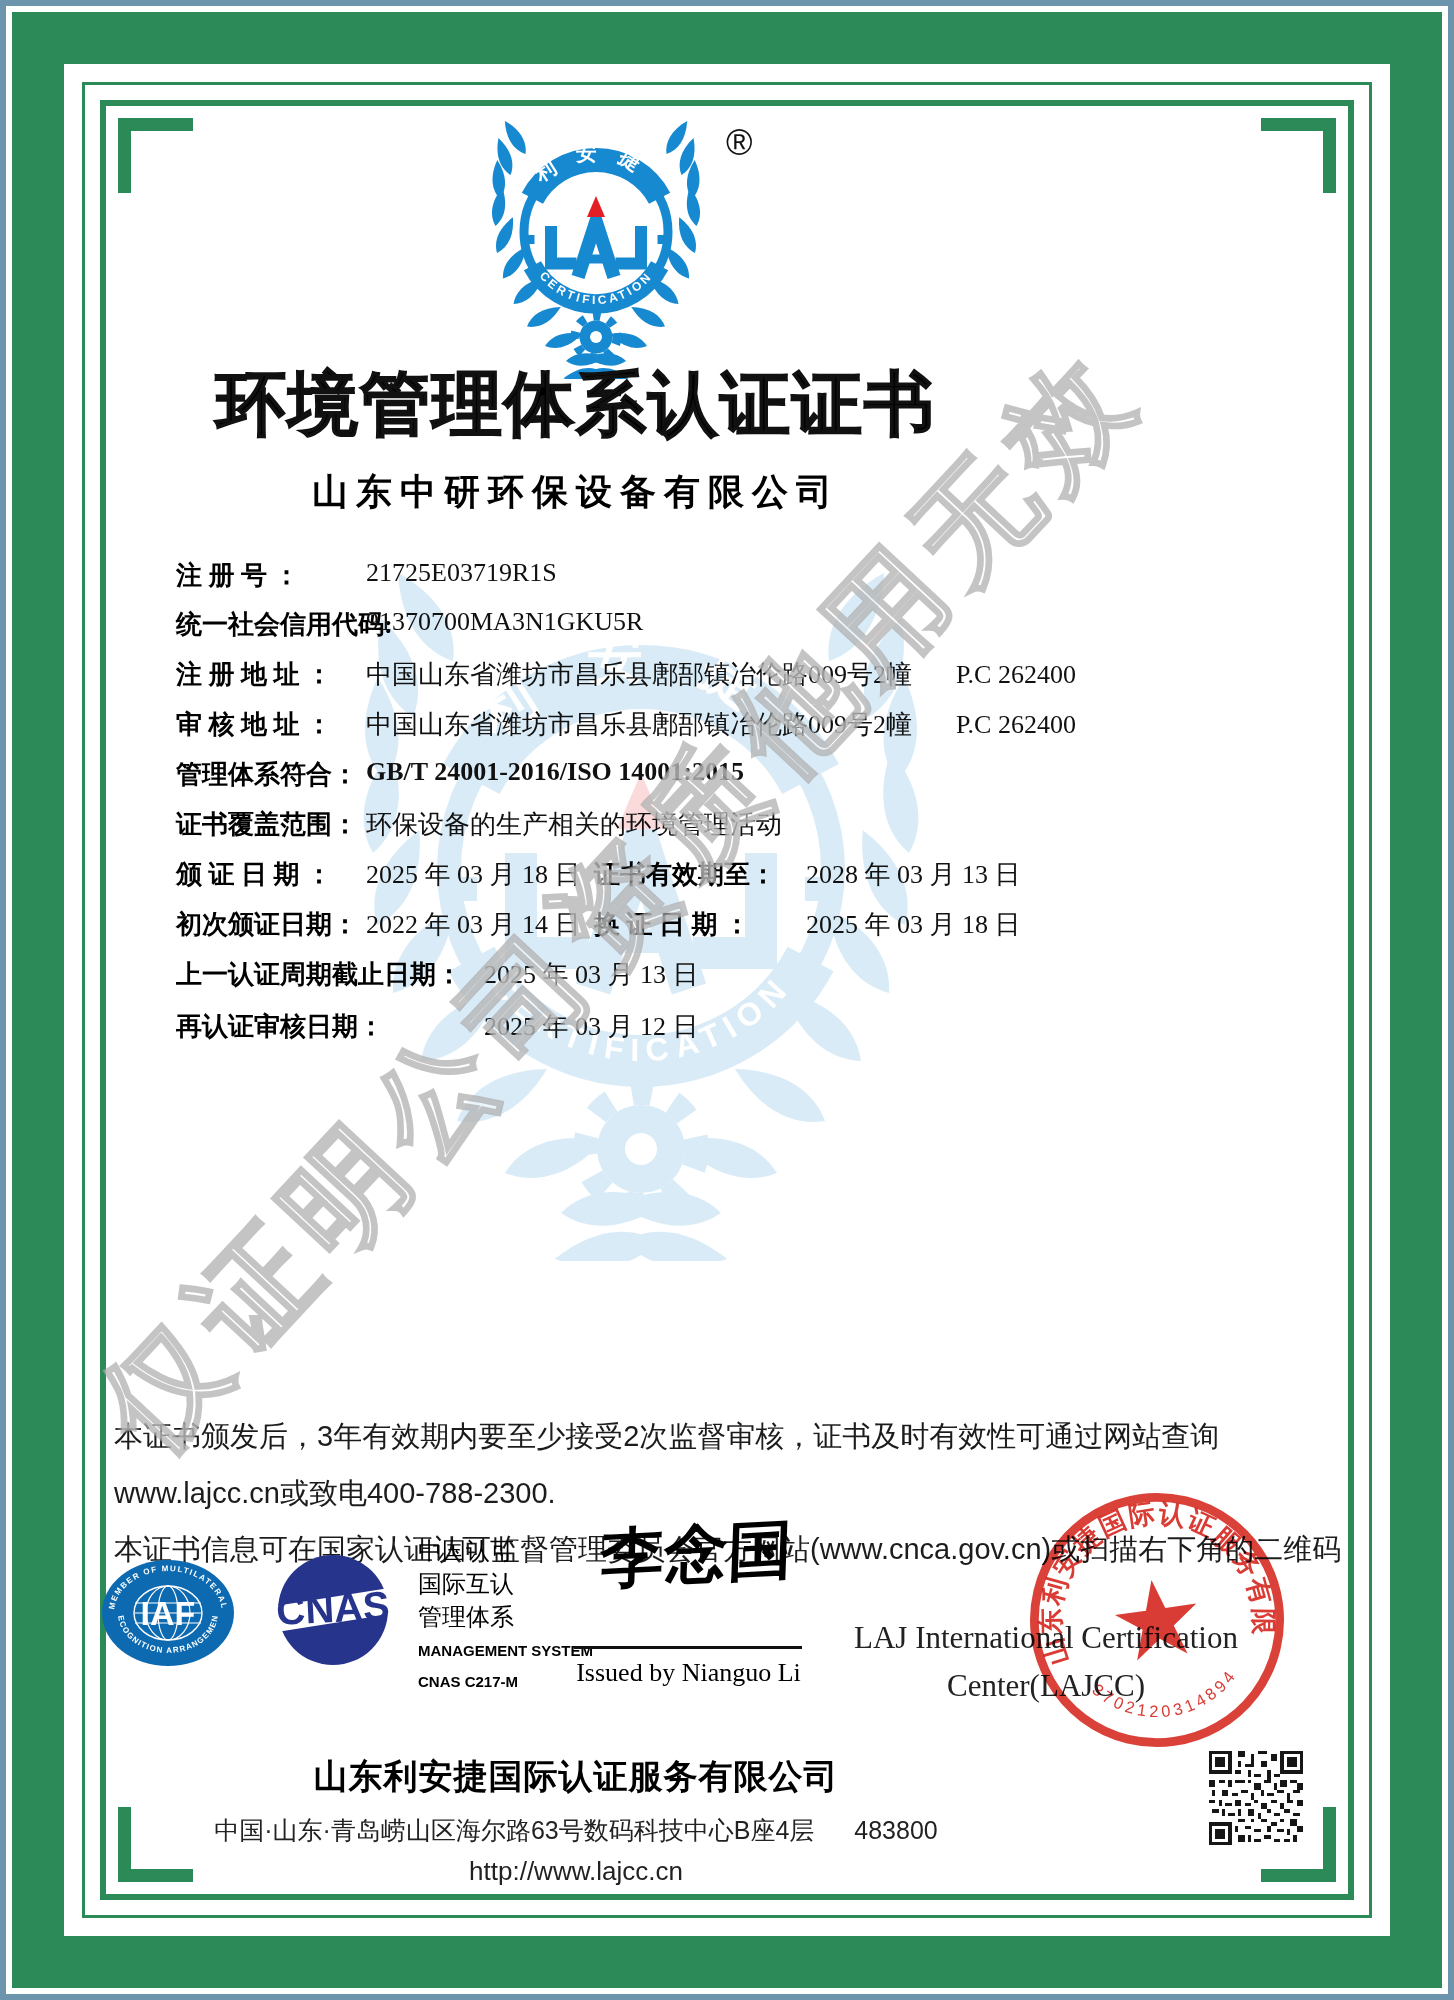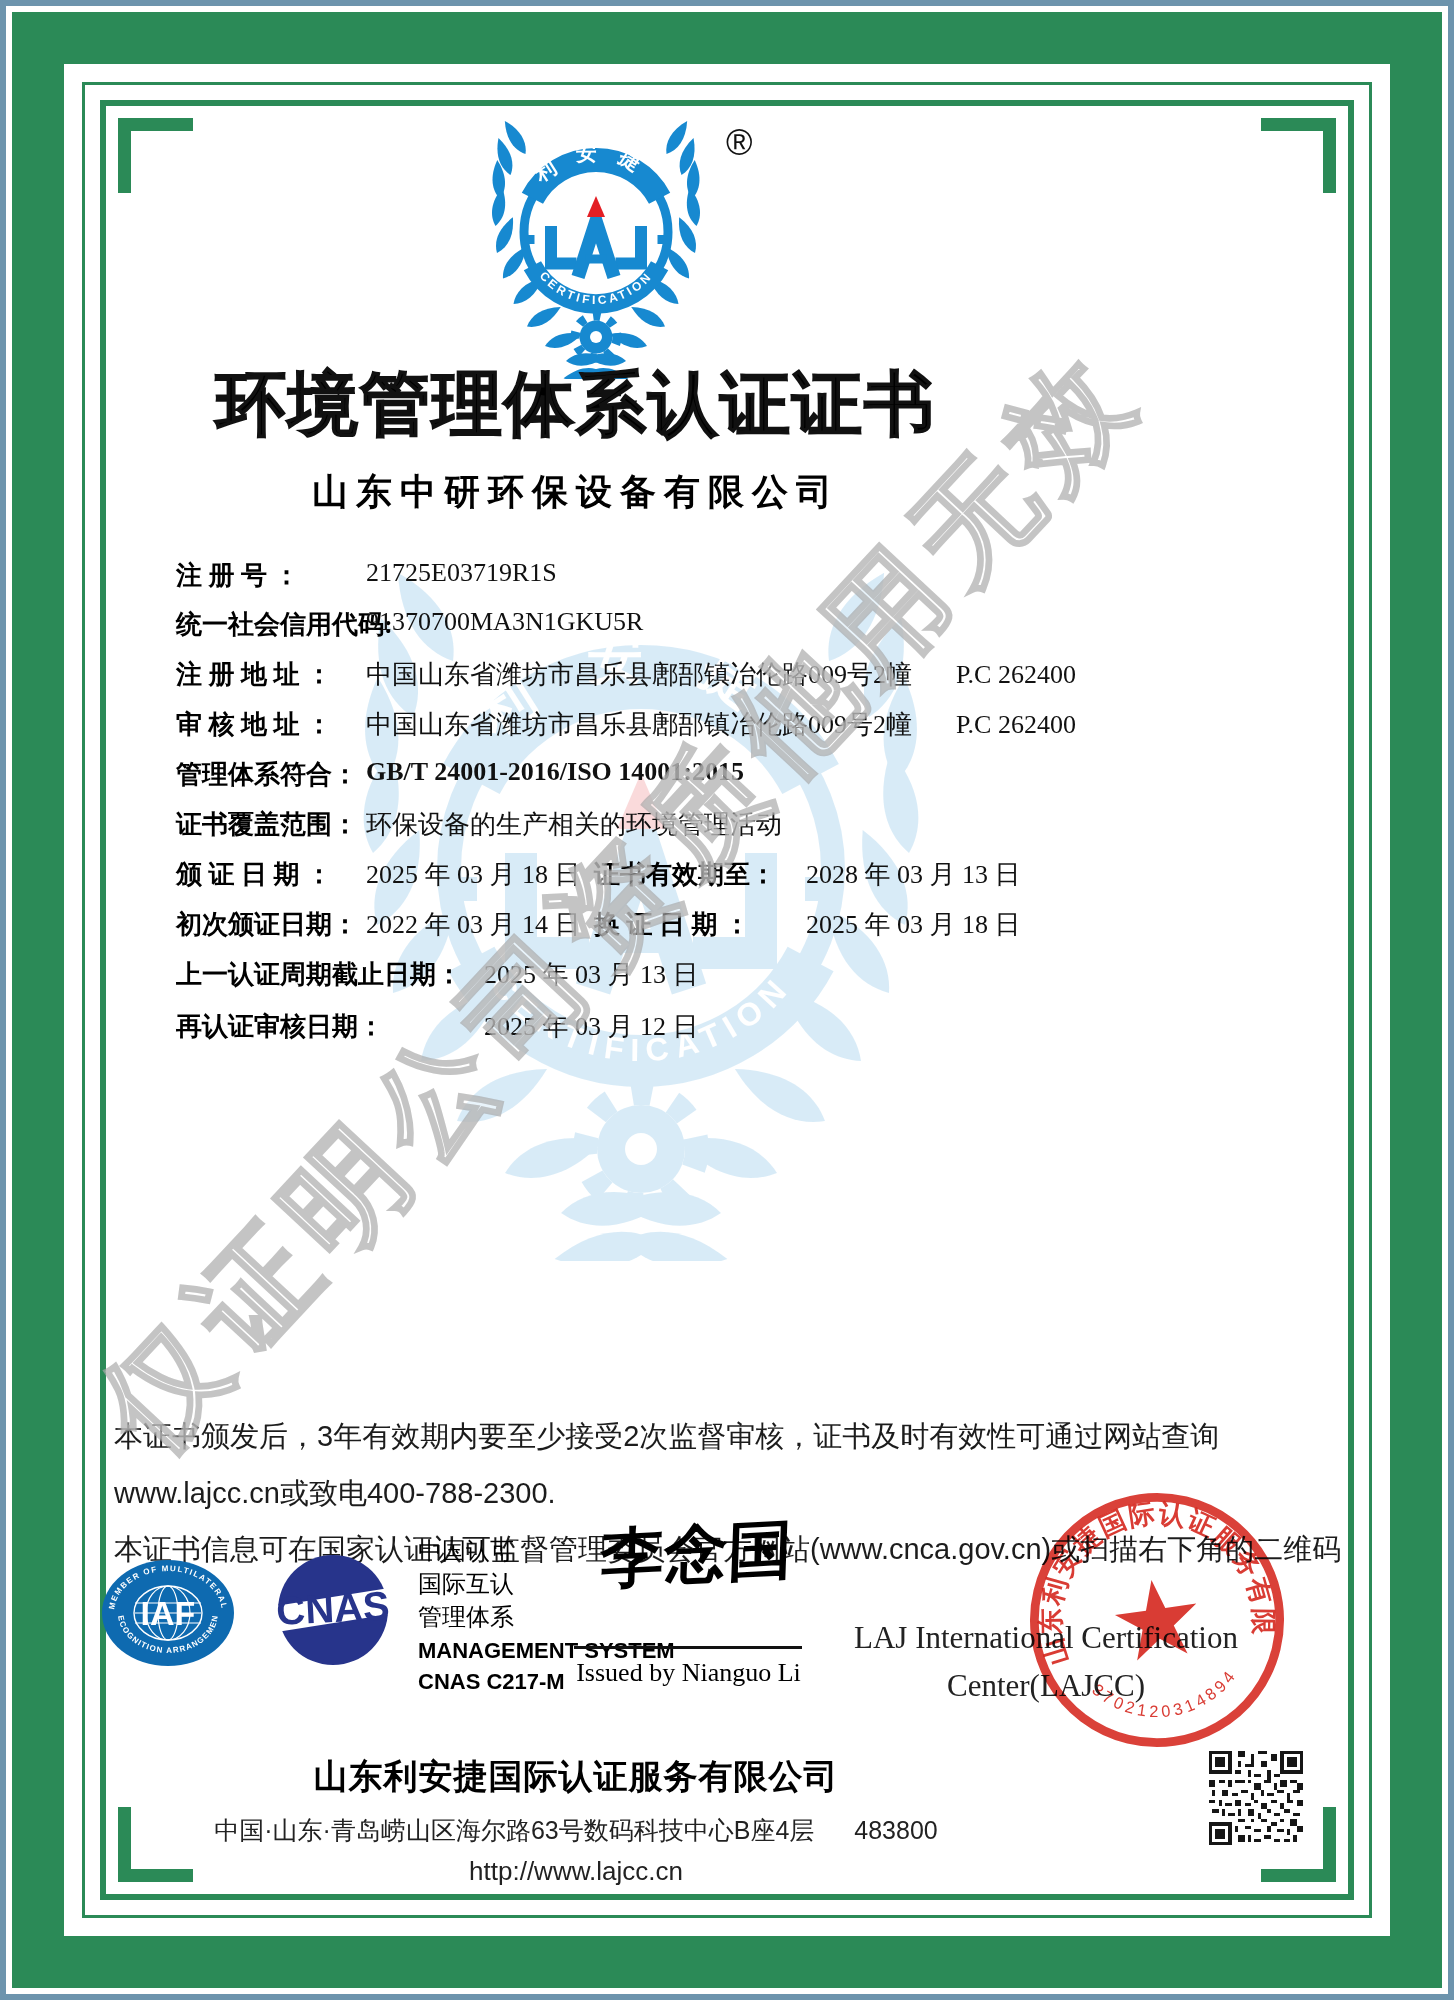--- a/index.html
+++ b/index.html
@@ -22,21 +22,21 @@
          -webkit-text-stroke:1.5px #111;}
   .company{left:0;top:462px;width:1140px;text-align:center;font-size:36px;font-weight:600;letter-spacing:8px;}
   .frow{position:absolute;font-size:26px;white-space:nowrap;}
   .flabel{font-weight:700;}
   .fval{color:#111;text-align:right;}
   .pc{margin-left:44px;}
   .notice{left:108px;top:1402px;width:1248px;font-size:29px;line-height:1.95;color:#1c1c1c;
           font-family:"Liberation Sans","DejaVu Sans",sans-serif;}
   .acc-block{left:412px;top:1528px;font-family:"Liberation Sans","DejaVu Sans",sans-serif;}
   .acc-cjk{font-size:24px;font-weight:400;line-height:33px;}
-  .acc-en{font-size:22px;font-weight:700;line-height:26px;margin-top:5px;}
+  .acc-en{font-size:15px;font-weight:700;line-height:26px;margin-top:5px;}
   .sig-name{left:575px;top:1505px;width:230px;text-align:center;font-size:64px;
             transform:rotate(-3deg) skewX(-5deg);font-weight:600;}
   .sig-line{left:568px;top:1640px;width:228px;height:3px;background:#111;}
   .sig-cap{left:555px;top:1652px;width:255px;text-align:center;font-size:26px;}
   .stamp-cap{left:770px;top:1608px;width:540px;text-align:center;font-size:31px;line-height:48px;color:#222;}
   .issuer-name{left:0;top:1748px;width:1140px;text-align:center;font-size:34px;font-weight:800;
                font-family:"Liberation Sans","DejaVu Sans",sans-serif;letter-spacing:1px;}
   .issuer-addr{left:0;top:1808px;width:1140px;text-align:center;font-size:25px;
                font-family:"Liberation Sans","DejaVu Sans",sans-serif;color:#222;}
   .issuer-url{left:0;top:1850px;width:1140px;text-align:center;font-size:26px;

